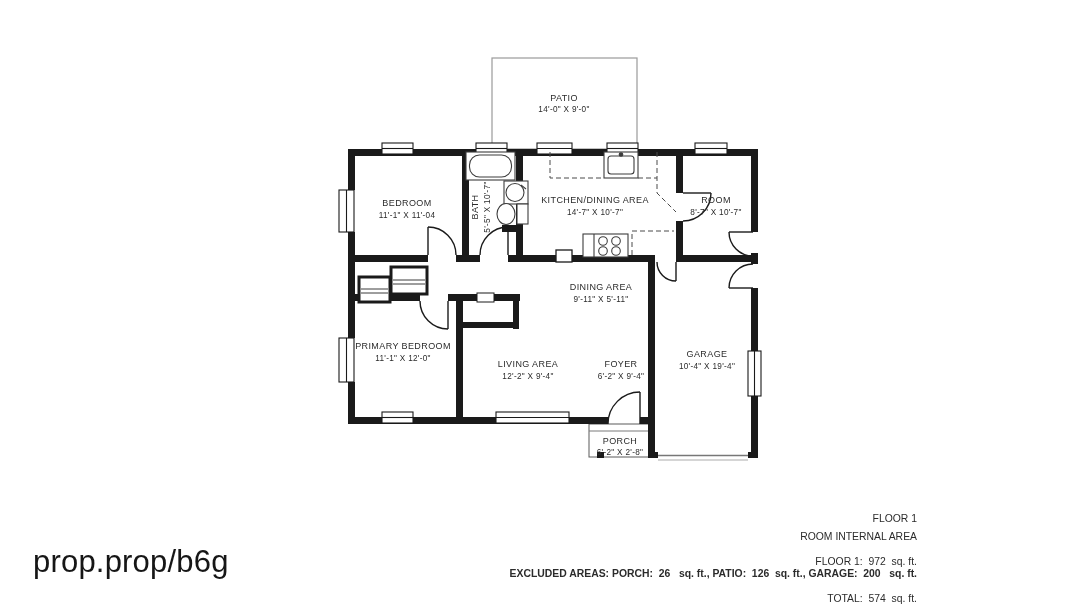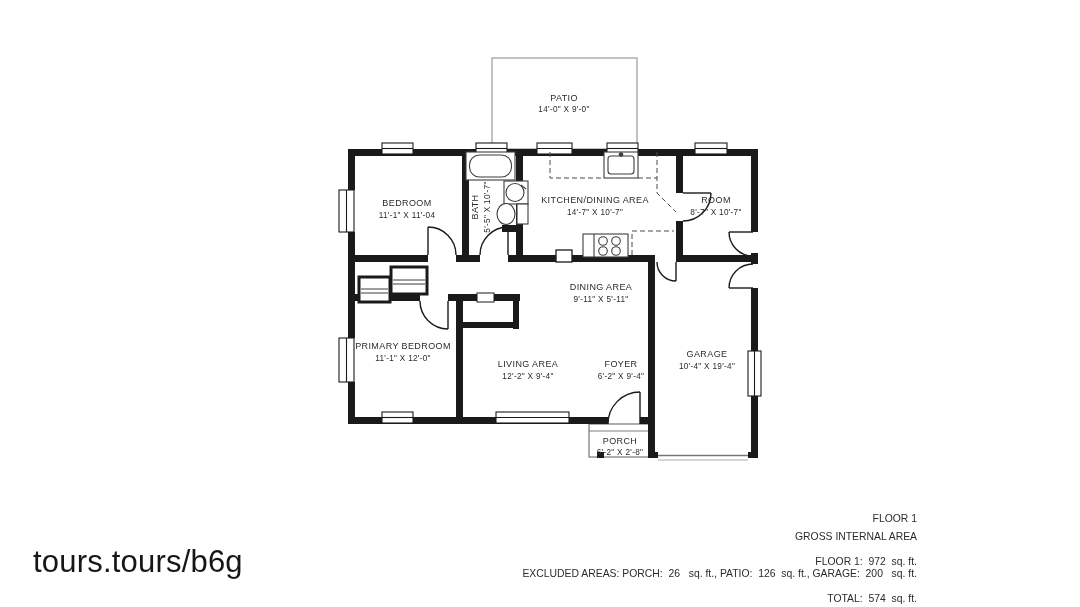--- a/index.html
+++ b/index.html
@@ -10,21 +10,21 @@
   .plan-svg{position:absolute;left:0;top:0;}
   .room-name{font-size:9px;letter-spacing:.4px;fill:#2b2b2b;text-anchor:middle;}
   .room-dims{font-size:8.2px;letter-spacing:.3px;fill:#2b2b2b;text-anchor:middle;}
   .footer{
     position:absolute;top:513px;left:197px;width:720px;text-align:right;
     color:#2b2b2b;font-size:10.4px;line-height:11px;
   }
   .footer div{white-space:pre;}
   .f-gap1{margin-top:7px;}
   .f-gap2{margin-top:14px;}
-  .f-gap3{margin-top:1px;}
+  .f-gap3{margin-top:1px;font-weight:bold;}
   .watermark{
     position:absolute;left:33px;top:545px;font-size:31px;line-height:33px;
     color:#161616;letter-spacing:.2px;
   }
 </style>
 </head>
 <body>
 
 <svg class="plan-svg" width="1080" height="607" viewBox="0 0 1080 607" xmlns="http://www.w3.org/2000/svg">
 
@@ -195,19 +195,19 @@
     <text class="room-name" x="707" y="357">GARAGE</text>
     <text class="room-dims" x="707" y="369">10'-4" X 19'-4"</text>
 
     <text class="room-name" x="620" y="444">PORCH</text>
     <text class="room-dims" x="620" y="455">6'-2" X 2'-8"</text>
   </g>
 </svg>
 
 <div class="footer">
   <div>FLOOR 1</div>
-  <div class="f-gap1">GROSS INTERNAL AREA</div>
+  <div class="f-gap1">ROOM INTERNAL AREA</div>
   <div class="f-gap2">FLOOR 1:  972  sq. ft.</div>
   <div class="f-gap3">EXCLUDED AREAS: PORCH:  26   sq. ft., PATIO:  126  sq. ft., GARAGE:  200   sq. ft.</div>
   <div class="f-gap2">TOTAL:  574  sq. ft.</div>
 </div>
 
-<div class="watermark">tours.tours/b6g</div>
+<div class="watermark">prop.prop/b6g</div>
 
 </body></html>

